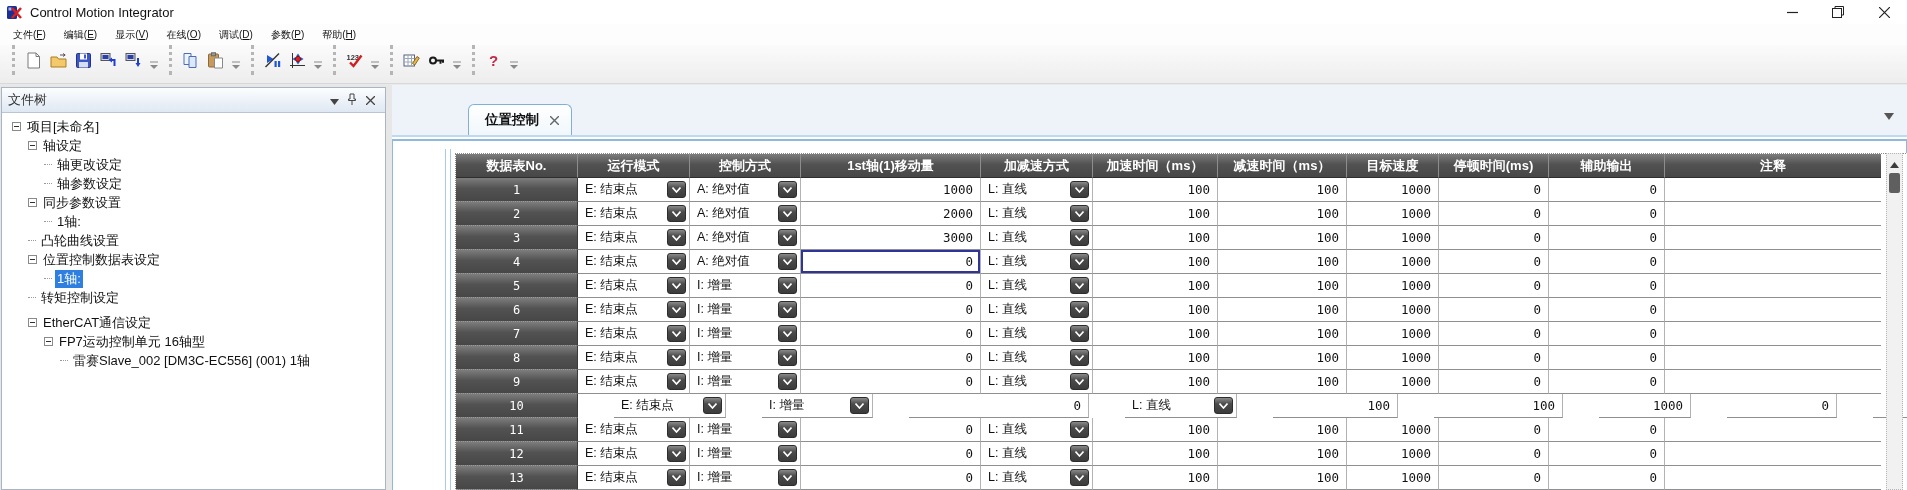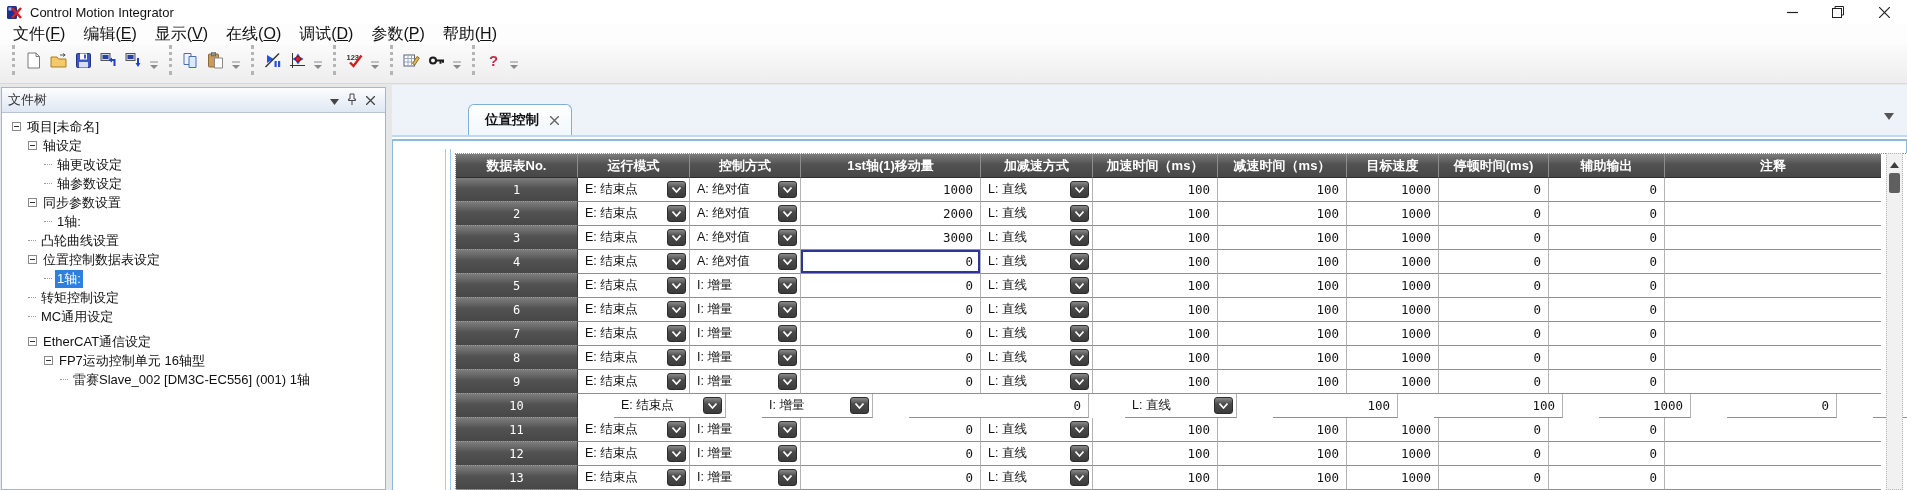--- a/index.html
+++ b/index.html
@@ -12,21 +12,21 @@
     display:flex; align-items:center; }
   .app-icon { width:17px; height:17px; margin:0 7px 0 6px; }
   .title-text { font-size:13px; color:#111; }
   .win-controls { position:absolute; right:0; top:0; height:24px; display:flex; }
   .win-btn { width:46px; height:24px; display:flex; align-items:center; justify-content:center; cursor:default; }
   .win-btn svg { display:block; }
 
   
   .menubar { position:absolute; left:0; top:24px; right:0; height:21px; background:#fdfdfd;
     display:flex; align-items:center; padding-left:4px; }
-  .menu-item { font-size:16px; color:#111; padding:2px 9px; }
+  .menu-item { font-size:10px; color:#111; padding:2px 9px; }
   .menu-item u { text-decoration:underline; }
 
   
   .toolbar { position:absolute; left:0; top:45px; right:0; height:39px;
     background:linear-gradient(#fbfbfb,#ededed); border-bottom:1px solid #d8d8d8;
     display:flex; align-items:flex-start; padding-left:12px; }
   .tb-group { display:flex; align-items:center; height:30px; margin-right:10px;
     border-left:3px dotted #b5b5b5; padding-left:6px; }
   .tb-btn { width:25px; height:25px; display:flex; align-items:center; justify-content:center; border-radius:3px; }
   .tb-btn svg { width:17px; height:17px; display:block; }
@@ -371,24 +371,20 @@
             <span class="tree-label">位置控制数据表设定</span>
           </div>
           <div class="tree-item" style="padding-left: 42px;">
             <span class="tree-dash"></span>
             <span class="tree-label selected">1轴:</span>
           </div>
           <div class="tree-item" style="padding-left: 26px;">
             <span class="tree-dash"></span>
             <span class="tree-label">转矩控制设定</span>
           </div>
-          <div class="tree-item" style="padding-left: 26px;">
-            <span class="tree-dash"></span>
-            <span class="tree-label">MC通用设定</span>
-          </div>
           <div class="tree-item" style="padding-left: 26px; margin-top: 6px;">
             <span class="expander"></span>
             <span class="tree-label">EtherCAT通信设定</span>
           </div>
           <div class="tree-item" style="padding-left: 42px;">
             <span class="expander"></span>
             <span class="tree-label">FP7运动控制单元 16轴型</span>
           </div>
           <div class="tree-item" style="padding-left: 58px;">
             <span class="tree-dash"></span>

